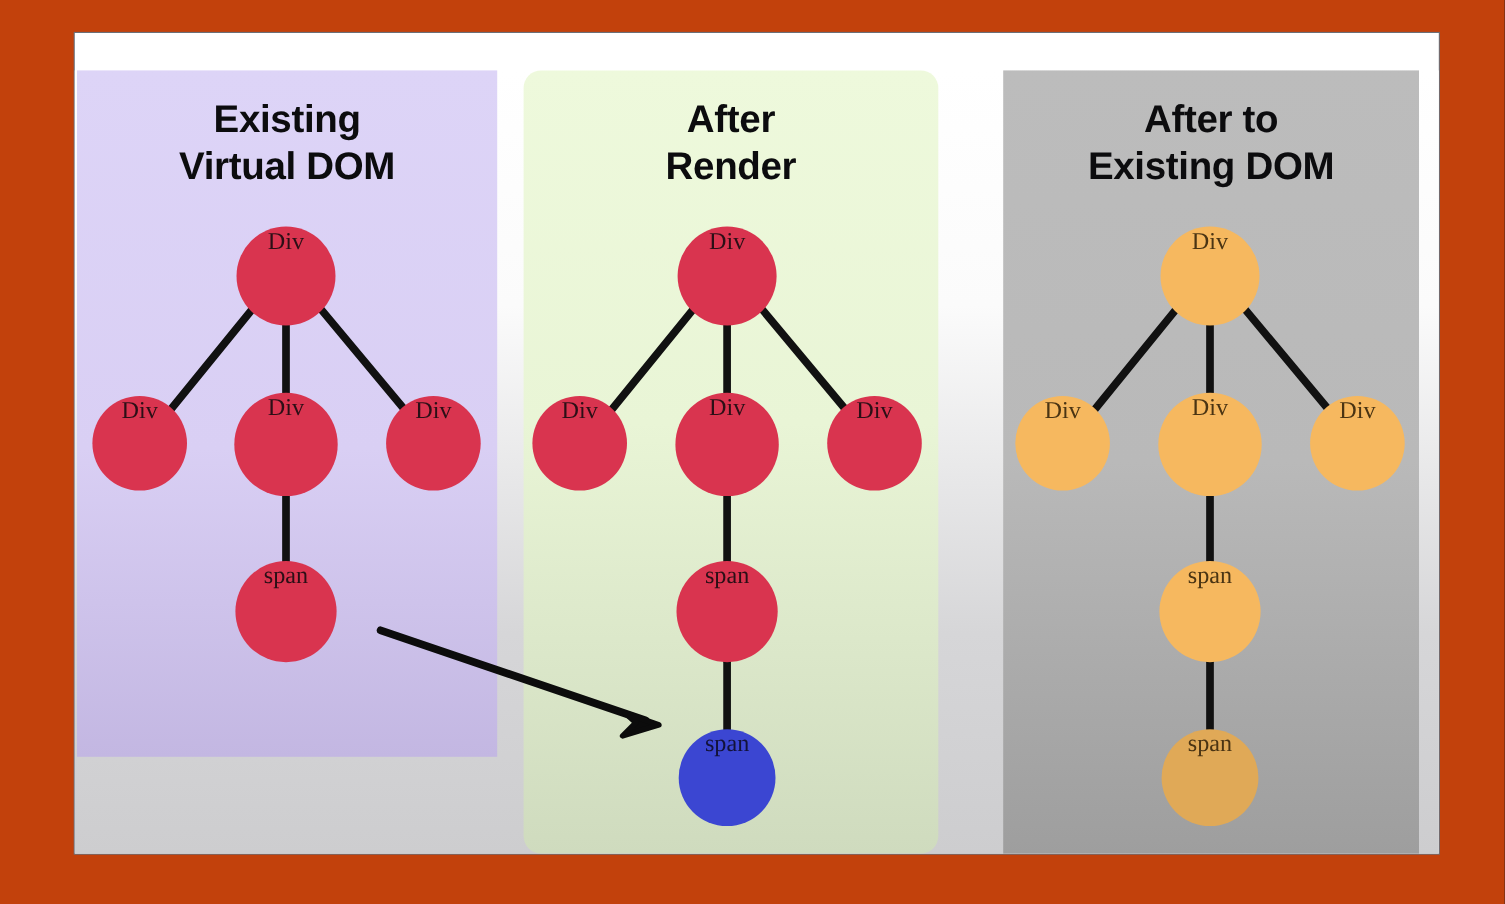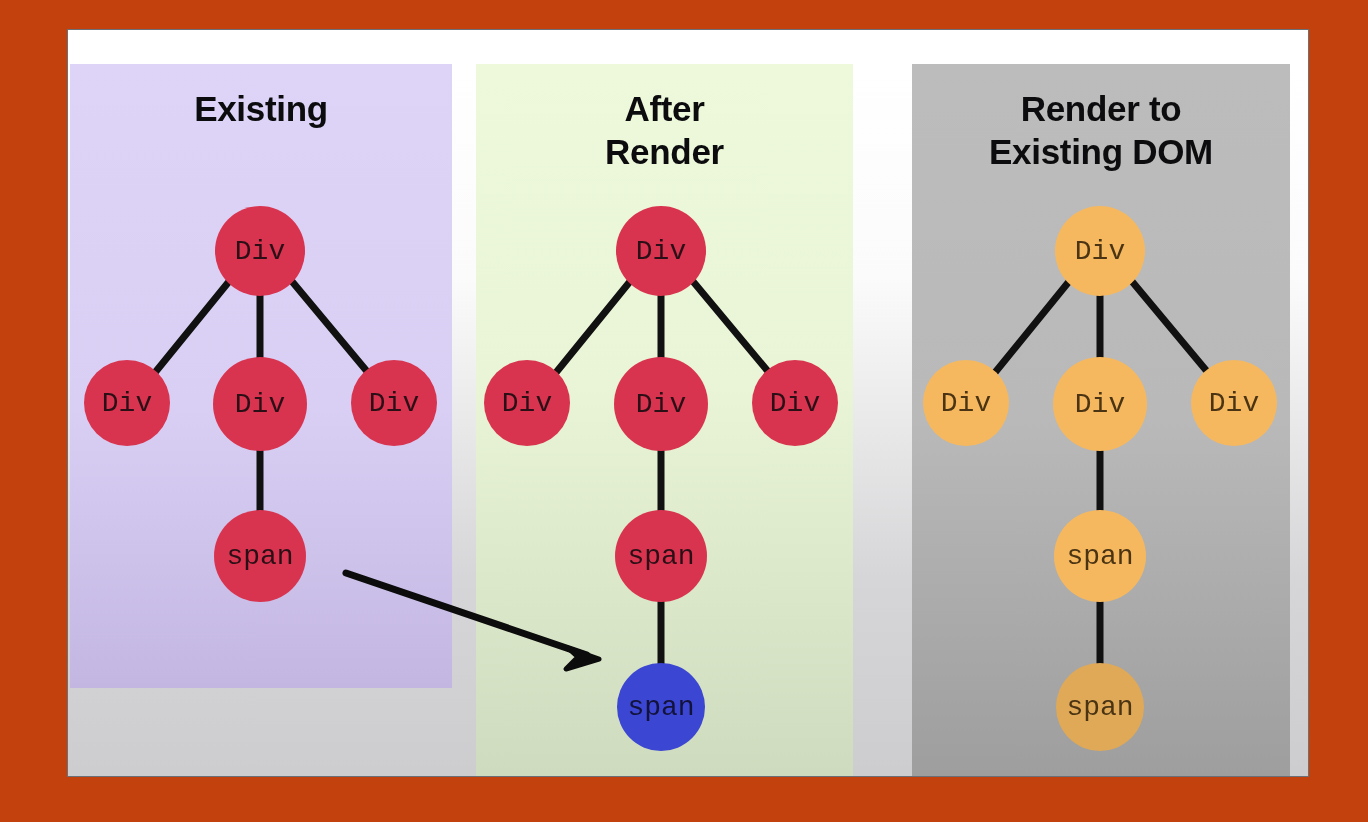--- a/index.html
+++ b/index.html
@@ -49,20 +49,21 @@
     left: 2px;
     width: 382px;
     height: 624px;
     background: linear-gradient(180deg,#ddd4f7 0%, #d9cff4 55%, #c3b7e2 100%);
   }
   .panel-green {
     left: 408px;
     width: 377px;
     height: 712px;
     background: linear-gradient(180deg,#eef9dc 0%, #e9f5d6 45%, #cfdbbe 100%);
+    border-radius: 16px;
   }
   .panel-gray {
     left: 844px;
     width: 378px;
     height: 712px;
     background: linear-gradient(180deg,#bcbcbc 0%, #b9b9b9 50%, #9e9e9e 100%);
   }
 
   .panel-title {
     position: absolute;
@@ -85,56 +86,57 @@
     width: 1240px;
     height: 746px;
     pointer-events: none;
   }
 
   
   .node {
     position: absolute;
     border-radius: 50%;
     display: flex;
-    align-items: center;
+    align-items: flex-start;
     justify-content: center;
-    font-size: 28px;
+    font-size: 22px;
     color: #201214;
-    font-family: Liberation Mono, monospace;
+    font-family: Liberation Serif, serif;
     white-space: nowrap;
   }
   .node.red    { background: #d9344f; color: #2b0f16; }
   .node.blue   { background: #3b46d2; color: #12123a; }
   .node.orange { background: #f6b85f; color: #4a3413; }
   .node.orange-dim { background: #e0a957; color: #4a3413; }
 </style>
 </head>
 <body>
 
 <div id="app">
 
   <div class="slide">
     <div class="slide-floor"></div>
 
     <div class="panel panel-purple">
       <div class="panel-title">
         <div>Existing</div>
+        <div>Virtual DOM</div>
       </div>
     </div>
 
     <div class="panel panel-green">
       <div class="panel-title">
         <div>After</div>
         <div>Render</div>
       </div>
     </div>
 
     <div class="panel panel-gray">
       <div class="panel-title">
-        <div>Render to</div>
+        <div>After to</div>
         <div>Existing DOM</div>
       </div>
     </div>
 
     <svg class="tree-svg" viewBox="0 0 1240 746">
       <g stroke="#111111" stroke-width="7" stroke-linecap="round" fill="none">
 
         <line x1="163" y1="249" x2="85" y2="345"></line>
         <line x1="192" y1="258" x2="192" y2="345"></line>
         <line x1="222" y1="249" x2="302" y2="345"></line>

